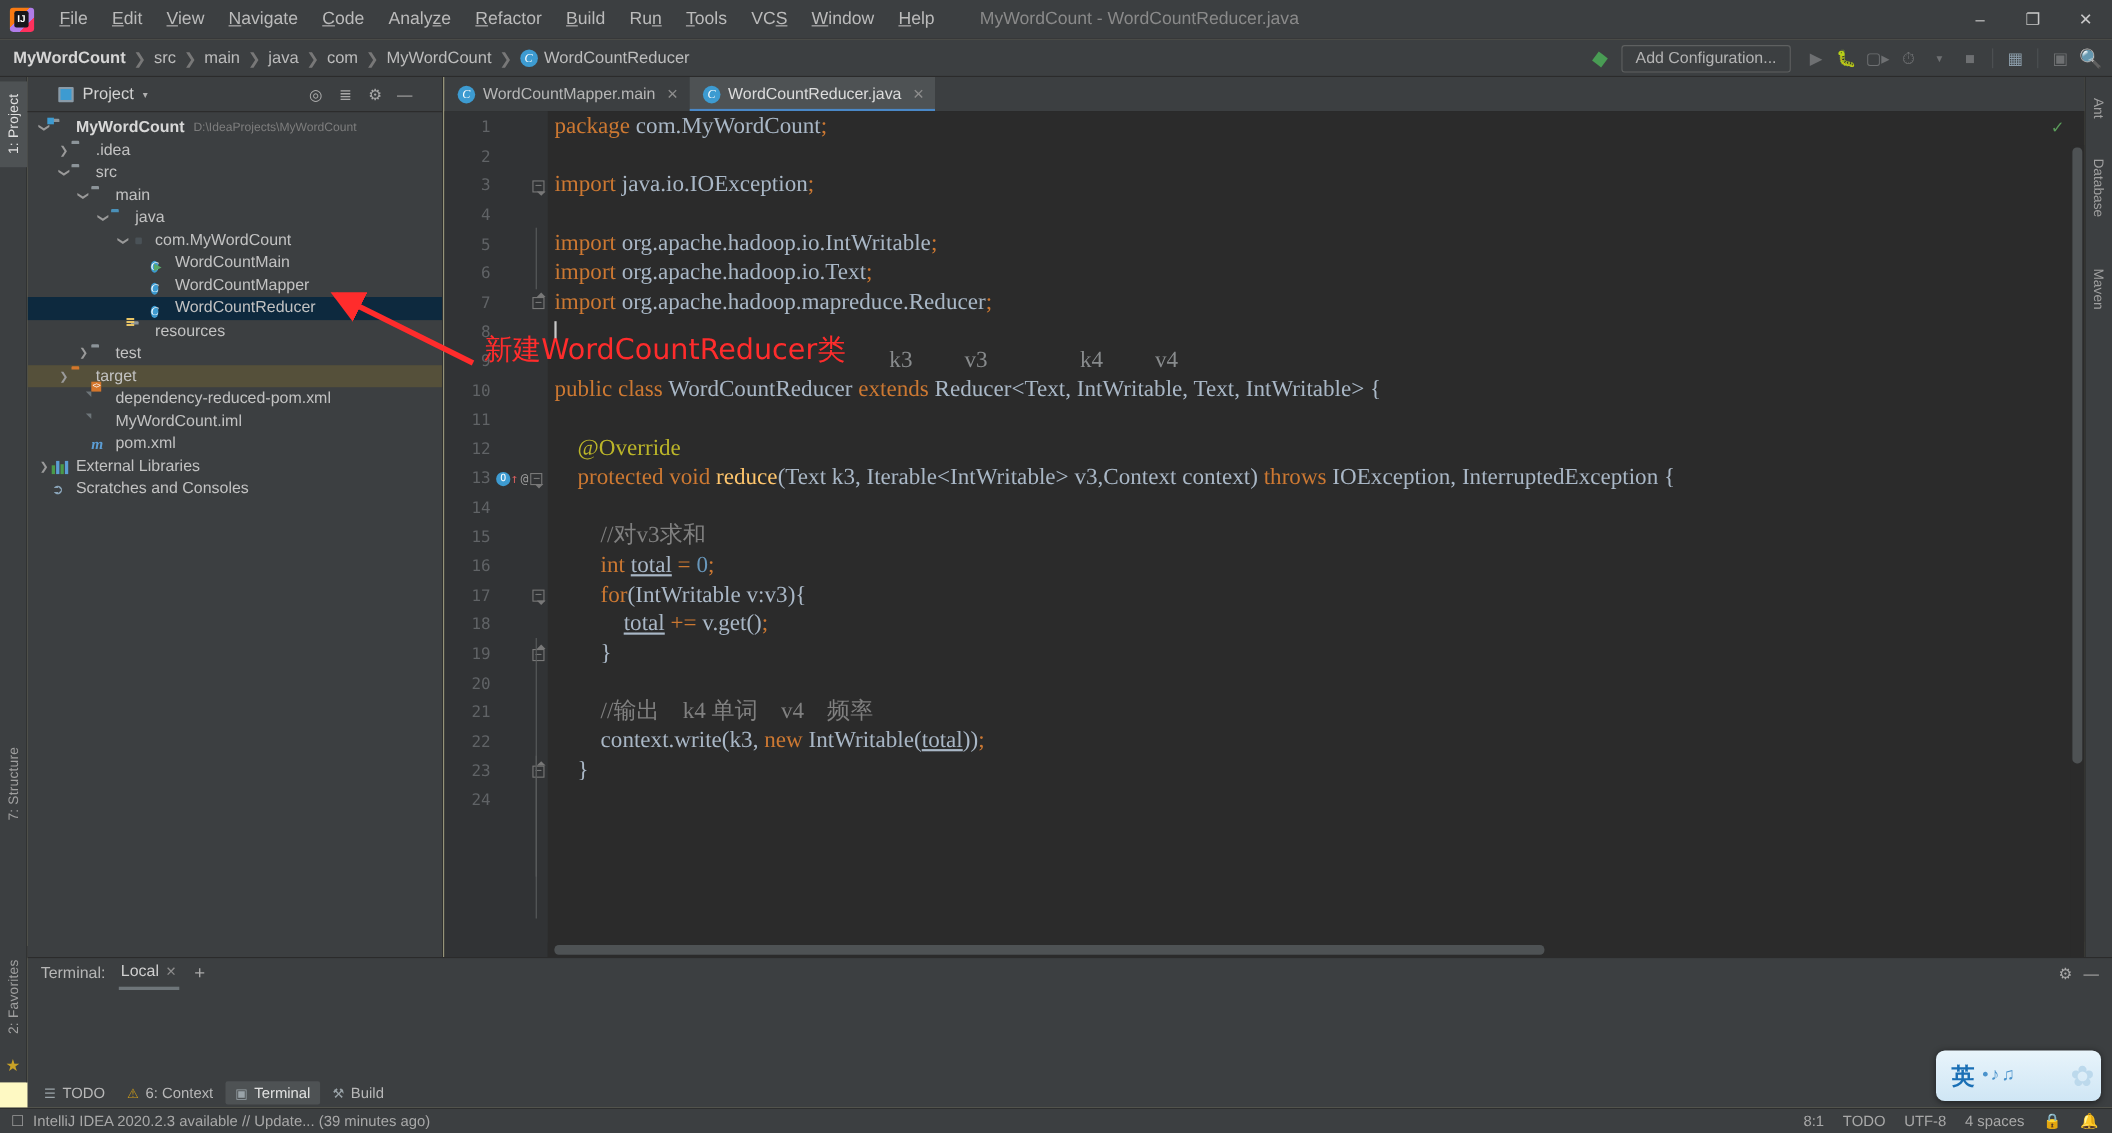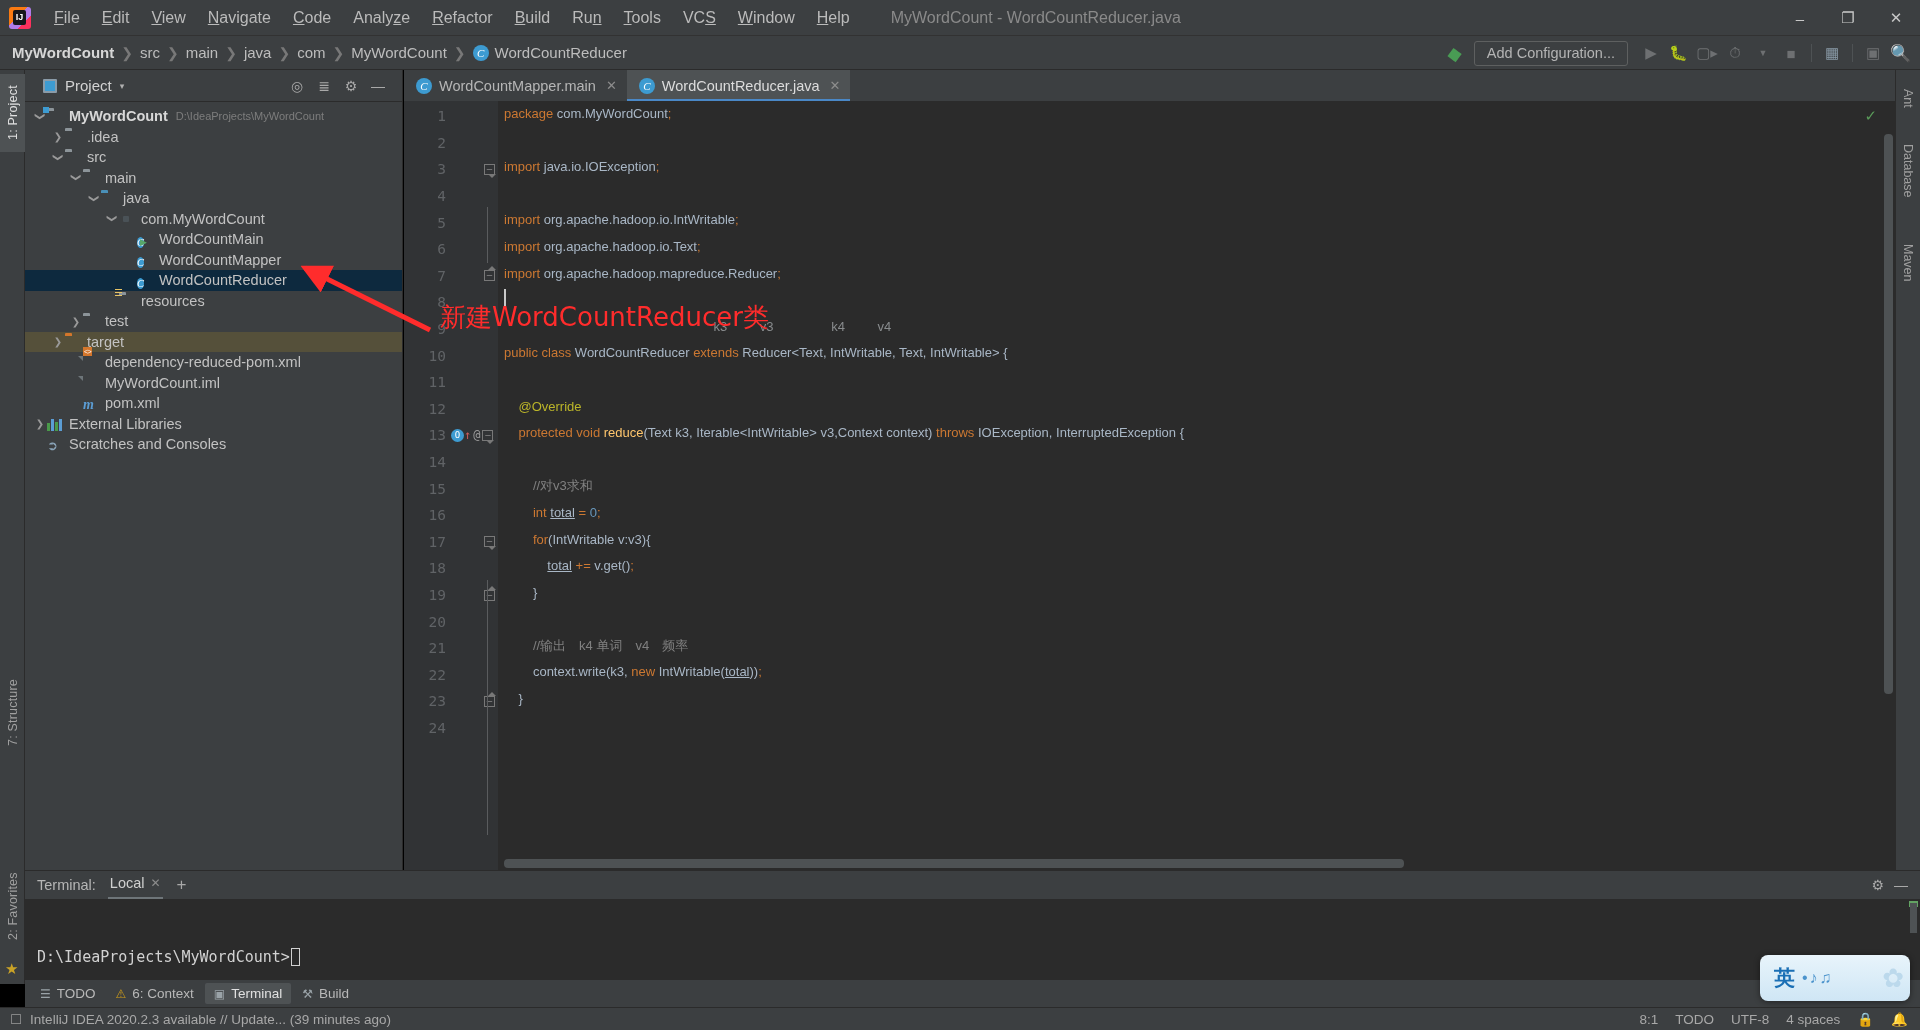--- a/index.html
+++ b/index.html
@@ -7,21 +7,21 @@
     margin: 0; padding: 0;
     width: 1920px; height: 1030px;
     overflow: hidden;
     background: #3c3f41;
     font-family: "Liberation Sans", sans-serif;
     -webkit-font-smoothing: antialiased;
   }
   #app {
     position: relative;
     width: 1920px; height: 1030px;
-    background: #000000;
+    background: #fef9c3;
     color: #bbbbbb;
   }
 
   
   .menubar {
     position: absolute; left: 0; top: 0; width: 1920px; height: 36px;
     background: #3c3f41;
     display: flex; align-items: center;
     border-bottom: 1px solid #323232;
   }
@@ -99,21 +99,21 @@
     display: flex; align-items: center; justify-content: center;
   }
 
   
   .projpanel {
     position: absolute; left: 25px; top: 70px; width: 378px; bottom: 160px;
     background: #3c3f41; border-right: 1px solid #2b2b2b;
   }
   .projhdr {
     height: 32px; display: flex; align-items: center; border-bottom: 1px solid #2b2b2b;
-    padding: 0 12px;
+    padding: 0 22px;
   }
   .projhdr .sq {
     width: 14px; height: 14px; border: 2px solid #8a9ba8; background: #3d9bd1;
     margin-left: 6px; margin-right: 8px; border-radius: 1px;
   }
   .projhdr .ptitle { font-size: 15px; color: #d2d2d2; }
   .projhdr .caret { margin-left: 8px; font-size: 9px; color: #b0b0b0; }
   .projhdr-right { margin-left: auto; display: flex; align-items: center; gap: 3px; }
   .ph-icon { width: 24px; height: 24px; display: flex; align-items: center; justify-content: center;
              color: #a9a9a9; font-size: 14px; }
@@ -198,21 +198,21 @@
     line-height: 9px; text-align: center; position: relative;
   }
   .fold.down::after { content:""; position:absolute; left: 3px; top: 9px; border-top: 4px solid #787878;
                       border-left: 4px solid transparent; border-right: 4px solid transparent; }
   .fold.up::after { content:""; position:absolute; left: 3px; top: -5px; border-bottom: 4px solid #787878;
                       border-left: 4px solid transparent; border-right: 4px solid transparent; }
   .foldline { position: absolute; left: 83px; width: 1px; background: #5a5c5e; }
 
   .code {
     position: absolute; left: 94px; top: 0; right: 0; bottom: 0;
-    font-family: Liberation Sans, sans-serif; font-size: 13px; line-height: 26.6px;
+    font-family: Liberation Serif, serif; font-size: 21px; line-height: 26.6px;
     white-space: pre; color: #a9b7c6;
   }
   .cl { height: 26.6px; padding-left: 6px; }
   .kw { color: #cc7832; }
   .num { color: #6897bb; }
   .cm { color: #808080; }
   .ann { color: #bbb529; }
   .typ { color: #a9b7c6; }
   .fn { color: #ffc66d; }
   .fld { color: #a9b7c6; text-decoration: underline; }
@@ -659,27 +659,20 @@
       <div class="termtab">
         <span>Local</span>
         <span class="x">✕</span>
       </div>
       <div class="plus">+</div>
       <div class="termhdr-right">
         <span>⚙</span>
         <span>—</span>
       </div>
     </div>
-    <div class="termbody">
-      <div class="term-green"></div>
-      <div class="term-sbar"></div>
-      <div class="termline">
-        <span>D:\IdeaProjects\MyWordCount&gt;</span><span class="termcaret"></span>
-      </div>
-    </div>
   </div>
 
   <div class="toolrow" id="toolrow">
       <div class="toolbtn">
         <span style="font-size: 12px; color: rgb(154, 163, 168);">☰</span>
         <span>TODO</span>
       </div>
       <div class="toolbtn">
         <span style="font-size: 12px; color: rgb(212, 160, 23);">⚠</span>
         <span>6: Context</span>

